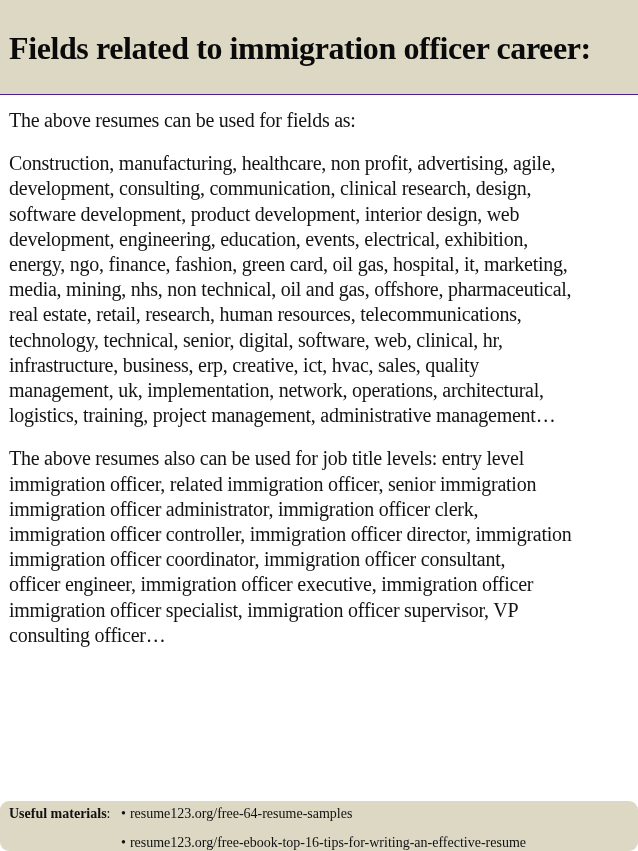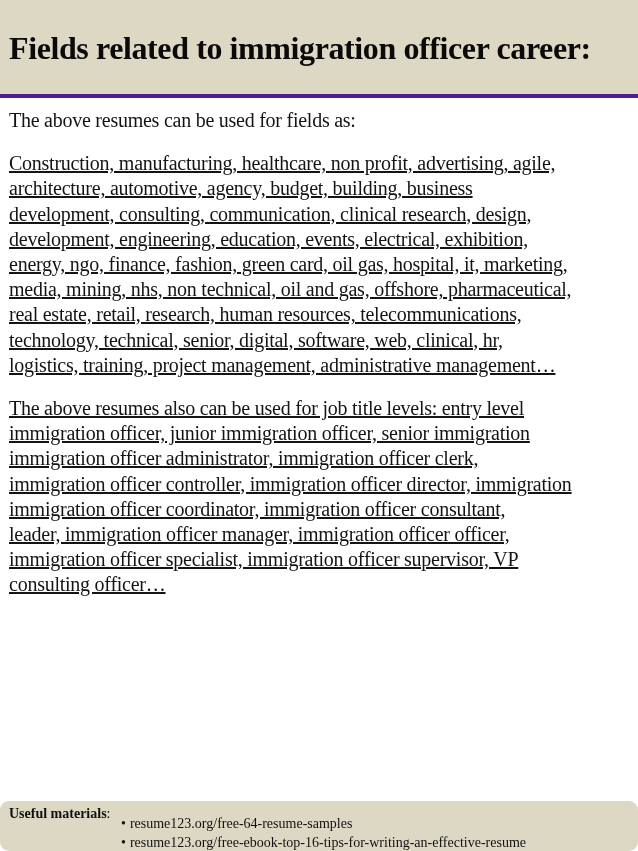--- a/index.html
+++ b/index.html
@@ -15,21 +15,21 @@
       font-family: "Liberation Serif", "DejaVu Serif", serif;
       color: #111111;
     }
     .header {
       position: absolute;
       left: 0;
       top: 0;
       width: 638px;
       height: 94px;
       background: #ddd8c4;
-      border-bottom: 4px solid #4c1d95;
+      border-bottom: 1px solid #4c1d95;
     }
     .title {
       position: absolute;
       left: 9px;
       top: 28px;
       margin: 0;
       font-size: 32px;
       font-weight: bold;
       letter-spacing: -0.4px;
       white-space: nowrap;
@@ -42,21 +42,21 @@
       top: 108px;
       width: 625px;
     }
     .para {
       margin: 0;
       font-size: 20px;
       line-height: 25.2px;
       letter-spacing: -0.25px;
       color: #141414;
     }
-    .para .line { display: block; white-space: nowrap; text-decoration: underline; }
+    .para .line { display: block; white-space: nowrap; }
     .intro { margin-bottom: 18px; }
     .fields { margin-bottom: 18px; }
     .footer {
       position: absolute;
       left: 0;
       top: 801px;
       width: 638px;
       height: 50px;
       background: #ddd8c4;
       font-size: 14px;
@@ -70,53 +70,55 @@
       font-weight: bold;
     }
     .footer .label-colon { font-weight: normal; }
     .footer .link {
       position: absolute;
       left: 121px;
       white-space: nowrap;
       color: #111;
       text-decoration: none;
     }
-    .footer .link.l1 { top: 15px; font-family: Liberation Serif, serif; }
+    .footer .link.l1 { top: 5px; font-family: Liberation Serif, serif; }
     .footer .link.l2 { top: 34px; }
     .bullet { margin-right: 4px; }
   </style>
 </head>
 <body>
 
 <div class="header">
   <h1 class="title">Fields related to immigration officer career:</h1>
 </div>
 
 <div class="content">
   <p class="para intro">The above resumes can be used for fields as:</p>
 
   <p class="para fields">
     <span class="line">Construction, manufacturing, healthcare, non profit, advertising, agile,</span>
-    <span class="line">architecture, automotive, agency, budget, building, business</span>
     <span class="line">development, consulting, communication, clinical research, design,</span>
+    <span class="line">software development, product development, interior design, web</span>
     <span class="line">development, engineering, education, events, electrical, exhibition,</span>
     <span class="line">energy, ngo, finance, fashion, green card, oil gas, hospital, it, marketing,</span>
     <span class="line">media, mining, nhs, non technical, oil and gas, offshore, pharmaceutical,</span>
     <span class="line">real estate, retail, research, human resources, telecommunications,</span>
     <span class="line">technology, technical, senior, digital, software, web, clinical, hr,</span>
+    <span class="line">infrastructure, business, erp, creative, ict, hvac, sales, quality</span>
+    <span class="line">management, uk, implementation, network, operations, architectural,</span>
     <span class="line">logistics, training, project management, administrative management…</span>
   </p>
 
   <p class="para levels">
     <span class="line">The above resumes also can be used for job title levels: entry level</span>
-    <span class="line">immigration officer, junior immigration officer, senior immigration</span>
+    <span class="line">immigration officer, related immigration officer, senior immigration</span>
     <span class="line">immigration officer administrator, immigration officer clerk,</span>
     <span class="line">immigration officer controller, immigration officer director, immigration</span>
     <span class="line">immigration officer coordinator, immigration officer consultant,</span>
-    <span class="line">leader, immigration officer manager, immigration officer officer,</span>
+    <span class="line">officer engineer, immigration officer executive, immigration officer</span>
     <span class="line">immigration officer specialist, immigration officer supervisor, VP</span>
     <span class="line">consulting officer…</span>
   </p>
 </div>
 
 <div class="footer">
   <span class="label"><span>Useful materials</span><span class="label-colon">:</span></span>
   <a class="link l1">
     <span class="bullet">•</span><span>resume123.org/free-64-resume-samples</span>
   </a>

